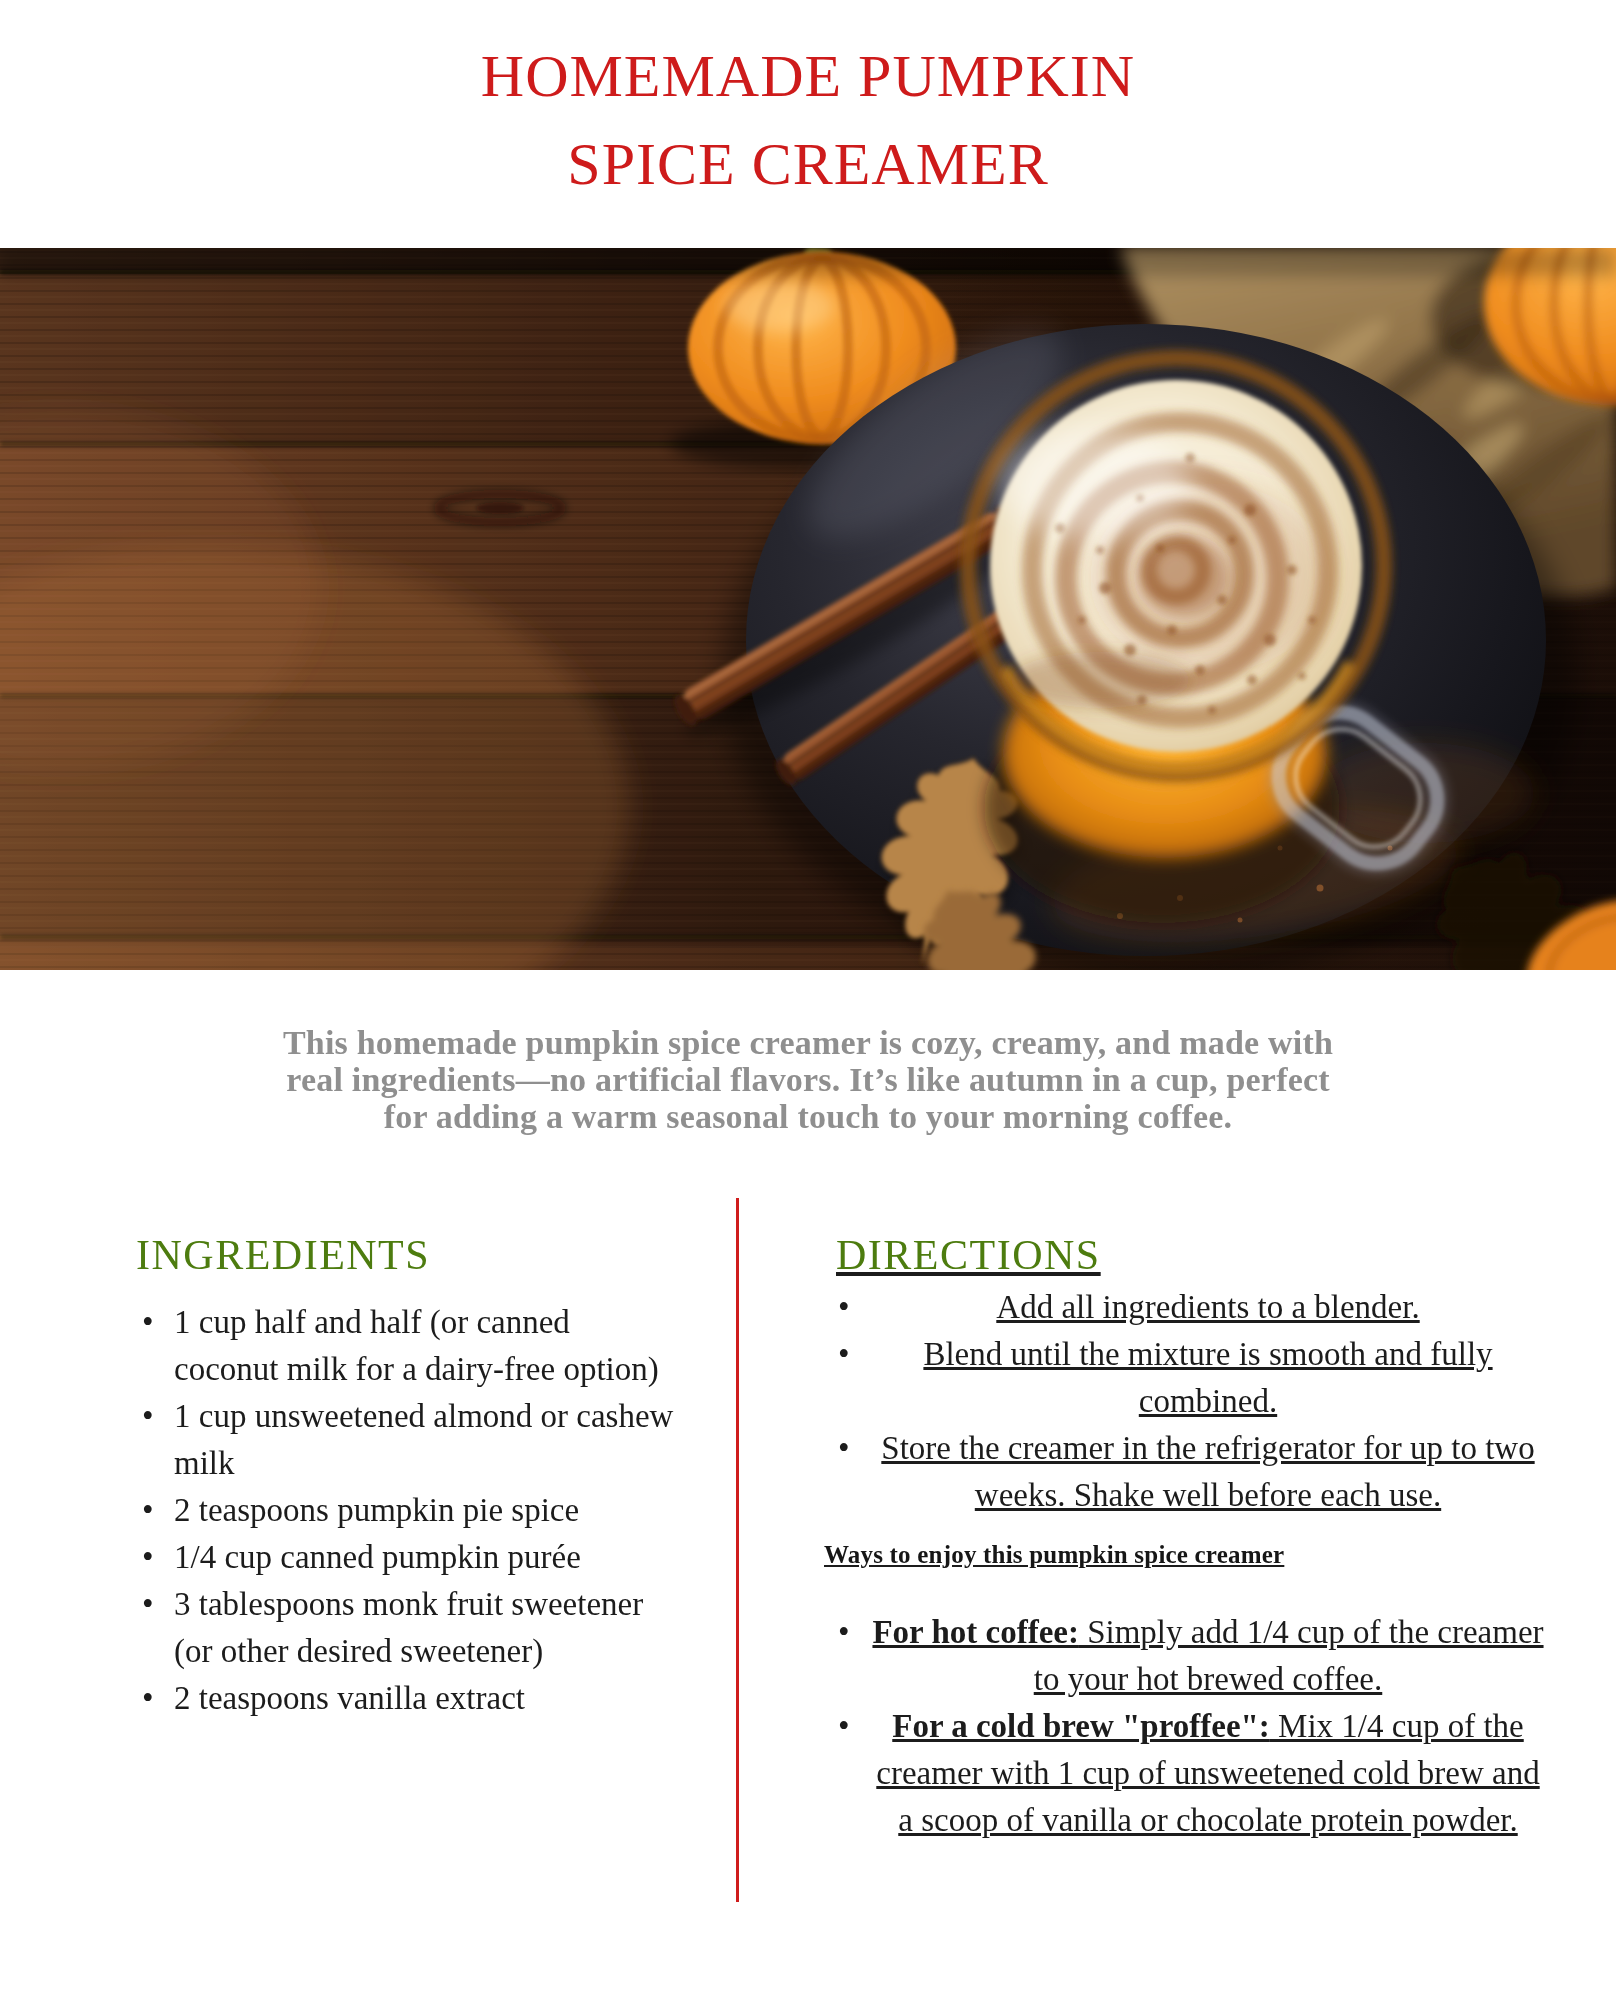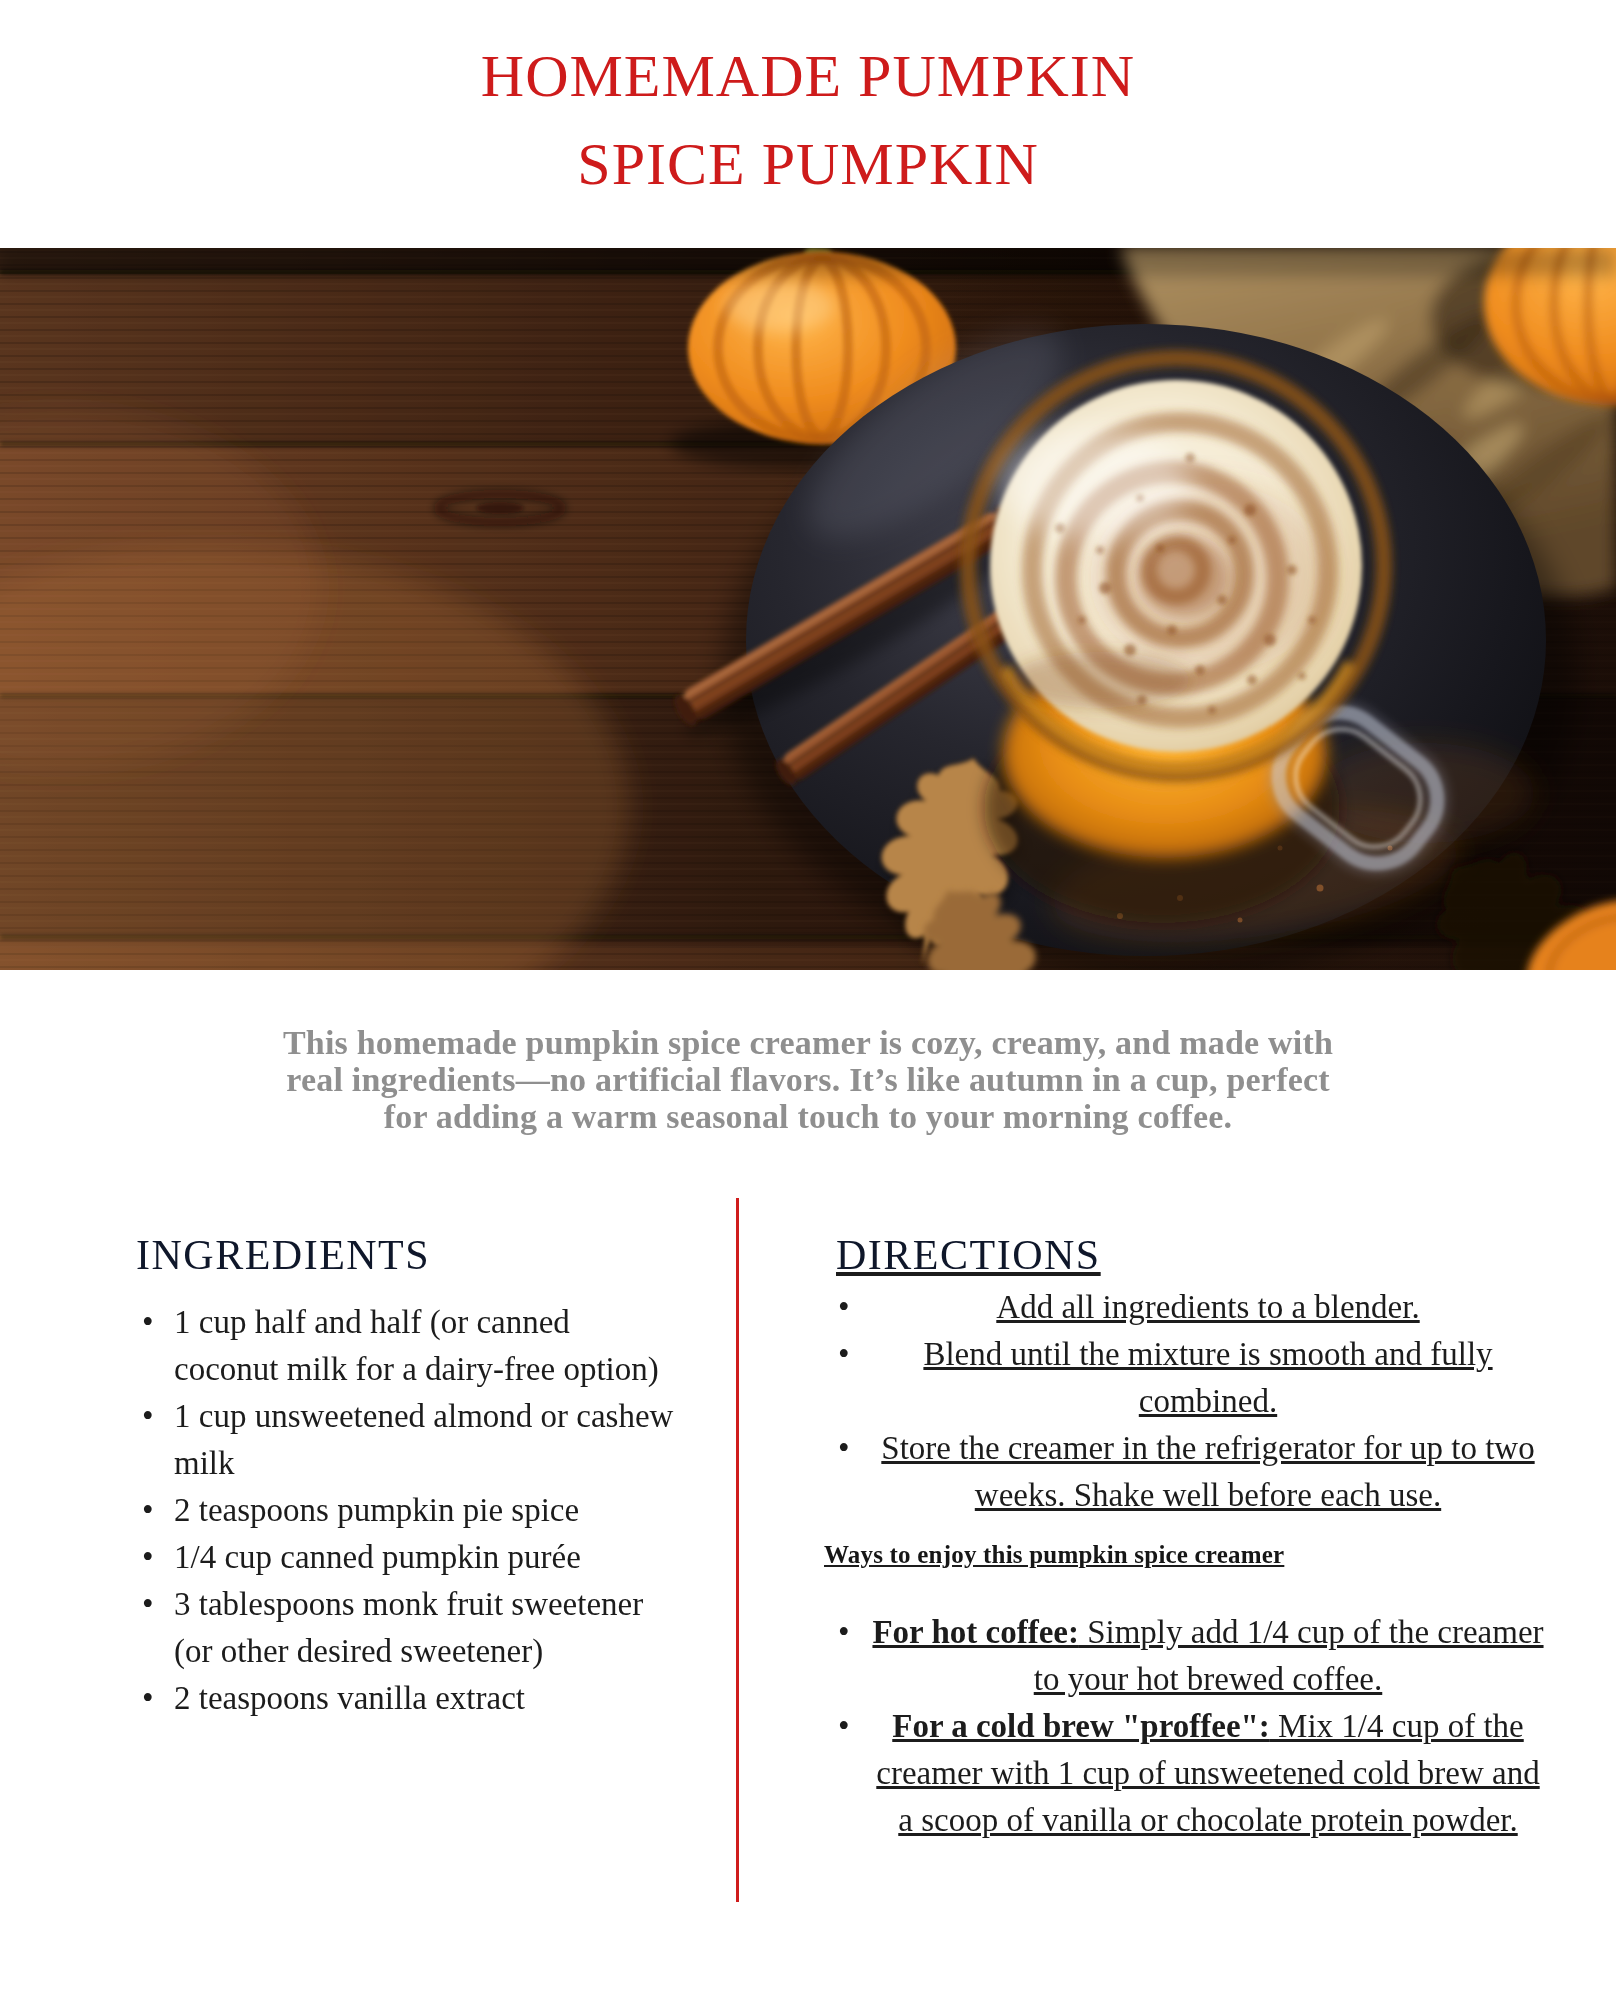--- a/index.html
+++ b/index.html
@@ -18,21 +18,21 @@
     position: absolute; top: 1024px; left: 0; width: 100%;
     text-align: center; color: #8f8f8f; font-weight: bold;
     font-size: 34px; line-height: 37px; letter-spacing: 0.2px;
   }
   .divider {
     position: absolute; left: 736px; top: 1198px; width: 3px; height: 704px;
     background: #cf1d1d;
   }
   h2.col-heading {
     margin: 0; font-size: 42px; font-weight: 500; letter-spacing: 1.5px;
-    color: #0f172a; line-height: 46px;
+    color: #4d7c0f; line-height: 46px;
   }
   .col-ing { position: absolute; left: 120px; top: 1232px; width: 580px; }
   .col-ing h2 { margin-left: 16px; }
   .col-ing ul { margin: 21px 0 0 16px; padding: 0; width: 538px; }
   .col-dir { position: absolute; left: 836px; top: 1232px; width: 724px; text-decoration: underline; }
   .col-dir ul { margin: 6px 0 0 0; padding: 0; width: 712px; text-align: center; }
   ul { list-style: none; }
   li.bullet-item {
     position: relative; font-size: 33px; line-height: 47px; color: #1c1c1c;
   }
@@ -50,21 +50,21 @@
   .col-dir ul.ways-list { margin-top: 34px; }
   .lead-bold { font-weight: bold; }
 </style>
 </head>
 <body>
 
 <div class="page">
 
   <div class="title">
     <div>HOMEMADE PUMPKIN</div>
-    <div>SPICE PUMPKIN</div>
+    <div>SPICE CREAMER</div>
   </div>
 
   <div class="photo-wrap">
     <svg width="1616" height="722" viewBox="0 0 1616 722">
       <defs>
         <filter id="f2" x="-40%" y="-40%" width="180%" height="180%">
             <feGaussianBlur stdDeviation="2"></feGaussianBlur>
           </filter>
         <filter id="f4" x="-40%" y="-40%" width="180%" height="180%">
             <feGaussianBlur stdDeviation="4"></feGaussianBlur>

